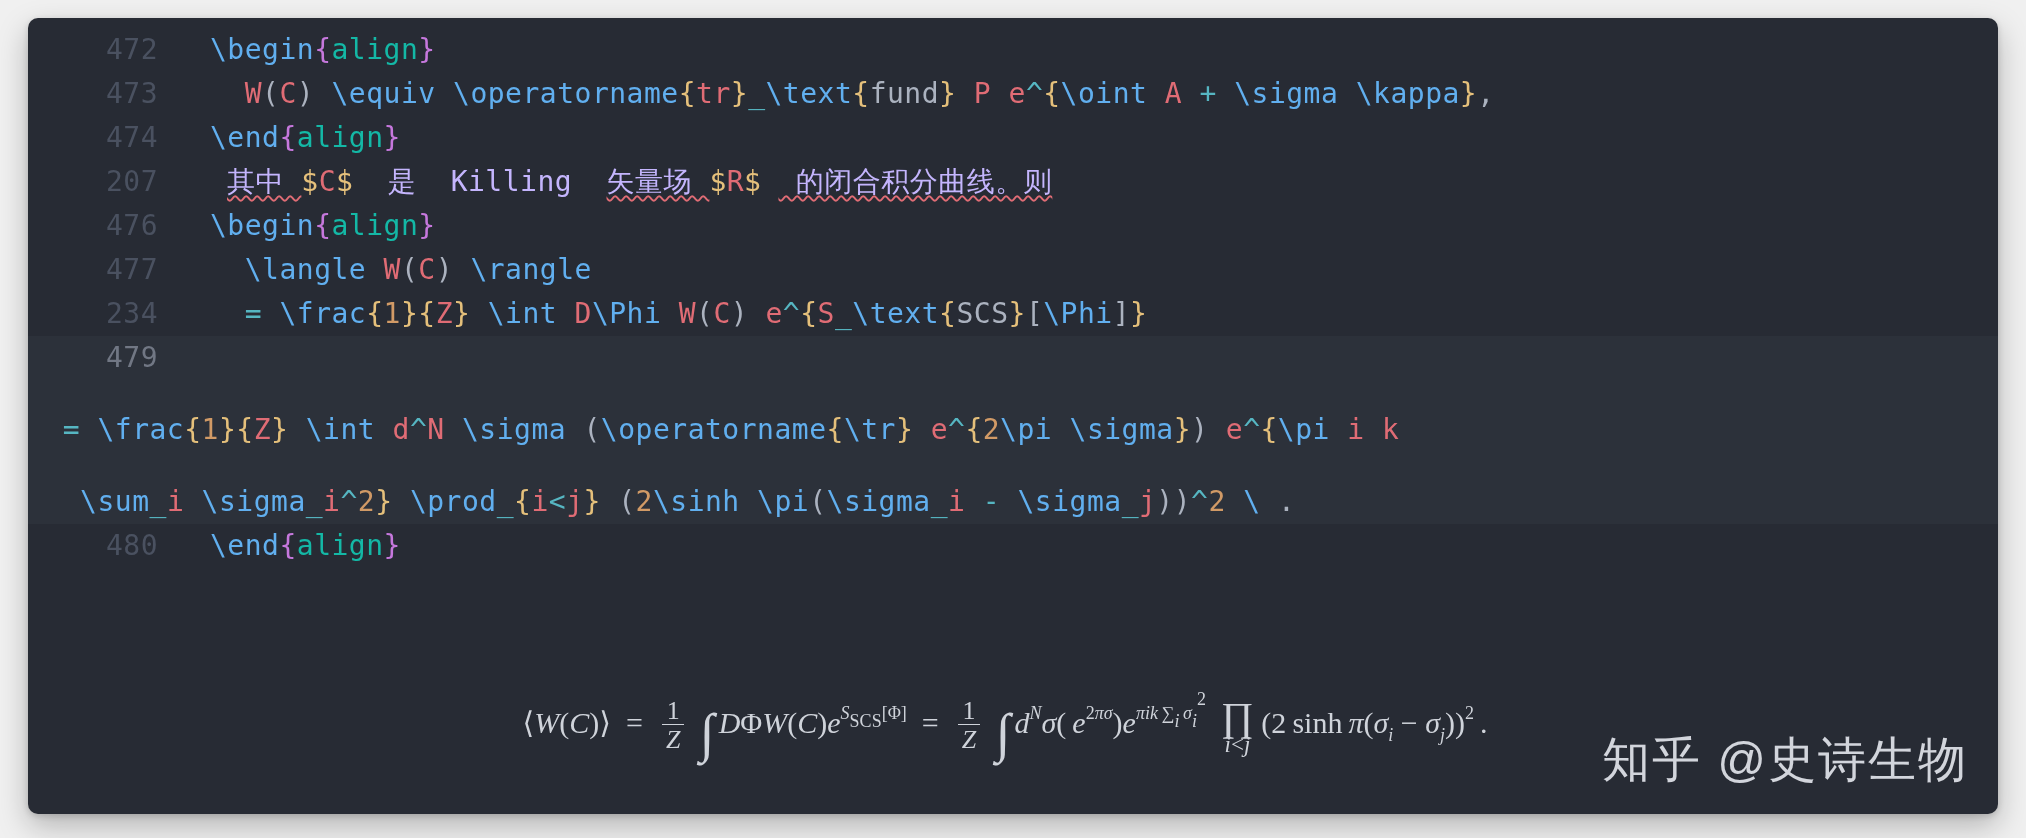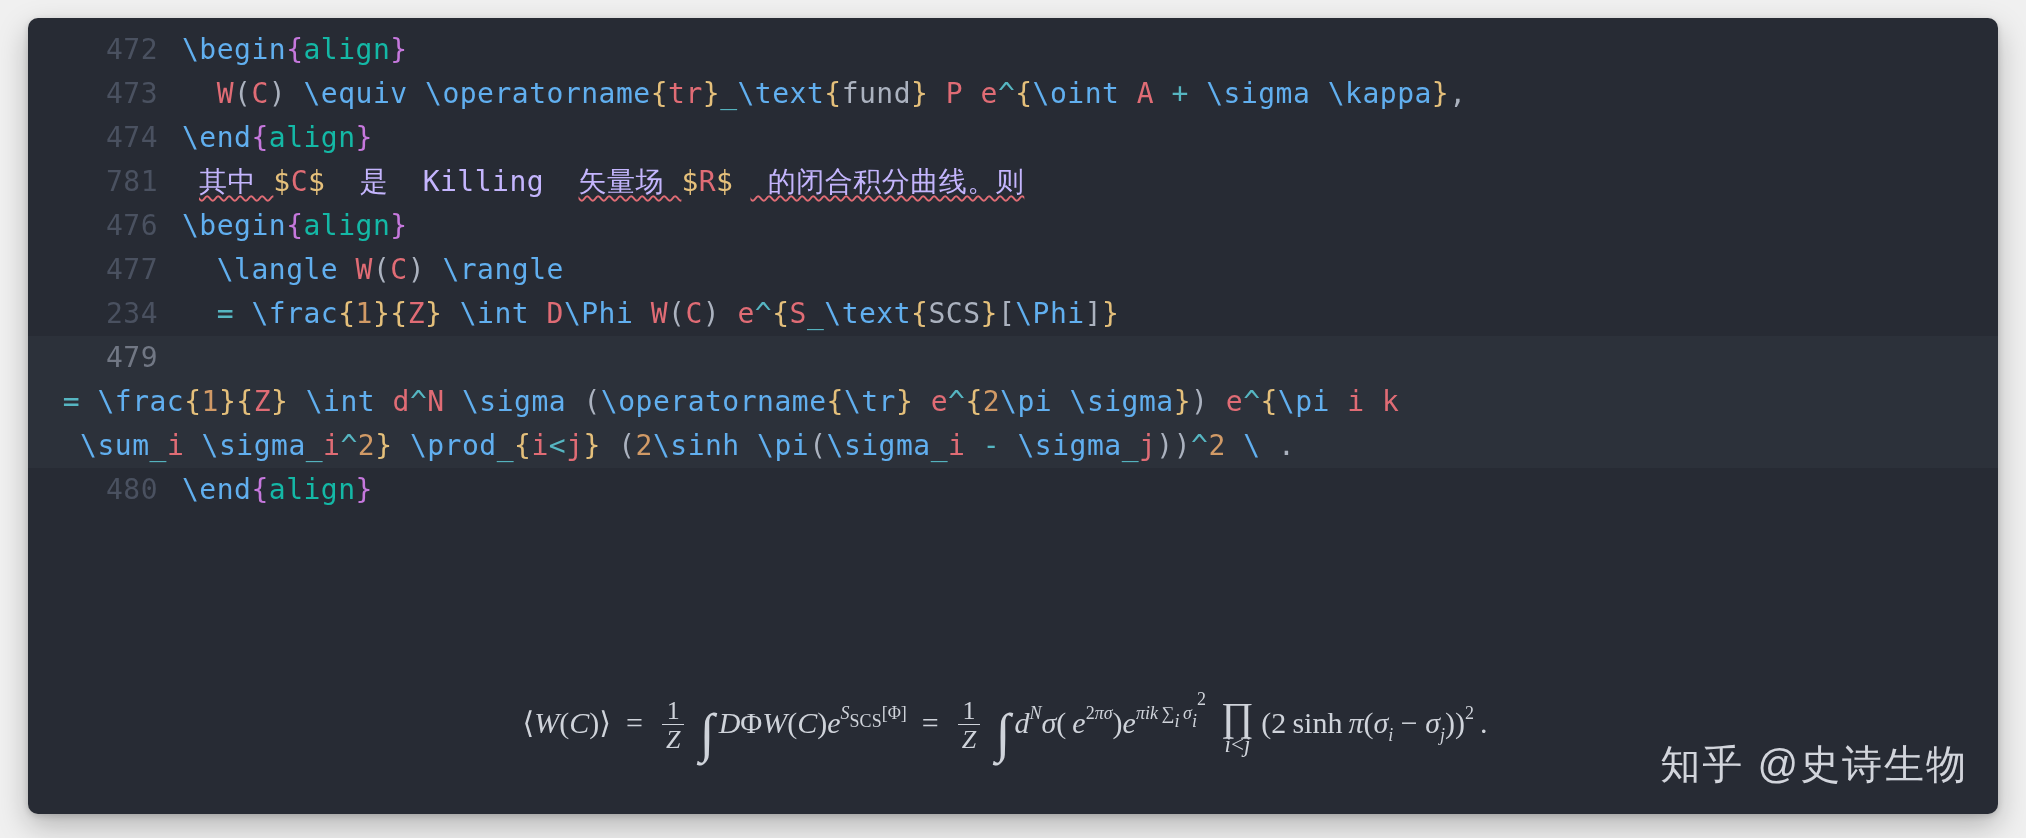--- a/index.html
+++ b/index.html
@@ -1,19 +1,19 @@
 <!DOCTYPE html>
 <html><head>
 <meta charset="utf-8">
 <style>
   html,body{margin:0;padding:0;background:#f0f0f0;font-family:ui-monospace,SFMono-Regular,'SF Mono',Menlo,Consolas,monospace;}
   .frame{width:2026px;height:838px;box-sizing:border-box;padding:18px 28px 24px 28px;}
   .card{width:100%;height:100%;background:#272b34;border-radius:10px;box-shadow:0 12px 30px rgba(0,0,0,0.25),0 2px 6px rgba(0,0,0,0.15);position:relative;overflow:hidden;}
   .editor{padding-top:10px;font-size:28px;line-height:44px;letter-spacing:0.5px;}
-  .line{display:flex;white-space:pre;}
+  .line{display:flex;white-space:pre;gap:28px;}
   .gutter{width:130px;text-align:right;color:#4a5160;padding-right:24px;user-select:none;flex:none;}
   .code{color:#abb2bf;flex:1;}
   .line.current{background:#2c313a;flex-direction:column;}
   .line.current .gutter{color:#717784;}
   
   .t-cmd{color:#61afef;}       
   .t-env{color:#14b8a6;margin-top:25px;}       
   .t-brace{color:#e5c07b;}     
   .t-delim{color:#abb2bf;}     
   .t-text{color:#abb2bf;}      
@@ -31,21 +31,21 @@
   .rendered .frac .num{display:block;border-bottom:1.5px solid #cfd3da;padding:0 4px;font-size:26px;line-height:26px;}
   .rendered .frac .den{display:block;padding:0 4px;font-size:26px;line-height:30px;}
   .rendered .intg{font-size:54px;vertical-align:-18px;margin:0 4px;}
   .rendered sup{font-size:18px;vertical-align:14px;}
   .rendered sub{font-size:18px;vertical-align:-8px;}
   .rendered .prodwrap{display:inline-block;vertical-align:middle;text-align:center;}
   .rendered .prodwrap .sym{font-size:40px;line-height:36px;}
   .rendered .prodwrap .sublbl{display:block;font-size:23px;line-height:16px;}
   .rendered .sc{font-variant:small-caps;font-size:18px;}
 
-  .watermark{position:absolute;right:30px;bottom:22px;color:rgba(230,232,238,0.9);font-family:-apple-system,BlinkMacSystemFont,'PingFang SC','Hiragino Sans GB','Microsoft YaHei',sans-serif;font-size:40px;letter-spacing:2px;pointer-events:none;}
+  .watermark{position:absolute;right:30px;bottom:22px;color:rgba(230,232,238,0.9);font-family:-apple-system,BlinkMacSystemFont,'PingFang SC','Hiragino Sans GB','Microsoft YaHei',sans-serif;font-size:48px;letter-spacing:2px;pointer-events:none;}
 </style>
 </head>
 <body>
 
 <div class="frame">
   <div class="card">
     <div class="editor">
 
       <div class="line">
         <span class="gutter">472</span>
@@ -56,21 +56,21 @@
         <span class="gutter">473</span>
         <span class="code"><span>  </span><span class="t-var">W</span><span class="t-delim">(</span><span class="t-var">C</span><span class="t-delim">)</span><span> </span><span class="t-cmd">\equiv</span><span> </span><span class="t-cmd">\operatorname</span><span class="t-brace">{</span><span class="t-var">tr</span><span class="t-brace">}</span><span class="t-op">_</span><span class="t-cmd">\text</span><span class="t-brace">{</span><span class="t-text">fund</span><span class="t-brace">}</span><span> </span><span class="t-var">P</span><span> </span><span class="t-var">e</span><span class="t-op">^</span><span class="t-brace">{</span><span class="t-cmd">\oint</span><span> </span><span class="t-var">A</span><span> </span><span class="t-op">+</span><span> </span><span class="t-cmd">\sigma</span><span> </span><span class="t-cmd">\kappa</span><span class="t-brace">}</span><span class="t-punc">,</span></span>
       </div>
 
       <div class="line">
         <span class="gutter">474</span>
         <span class="code"><span class="t-cmd">\end</span><span class="t-lbrace">{</span><span class="t-env">align</span><span class="t-lbrace">}</span></span>
       </div>
 
       <div class="line">
-        <span class="gutter">781</span>
+        <span class="gutter">207</span>
         <span class="code"><span class="t-plain spell">其中 </span><span class="t-dollar">$</span><span class="t-var">C</span><span class="t-dollar">$</span><span class="t-plain"> 是 </span><span class="t-plain">Killing </span><span class="t-plain spell">矢量场 </span><span class="t-dollar">$</span><span class="t-var">R</span><span class="t-dollar">$</span><span class="t-plain spell"> 的闭合积分曲线。则</span></span>
       </div>
 
       <div class="line">
         <span class="gutter">476</span>
         <span class="code"><span class="t-cmd">\begin</span><span class="t-lbrace">{</span><span class="t-env">align</span><span class="t-lbrace">}</span></span>
       </div>
 
       <div class="line">
         <span class="gutter">477</span>

